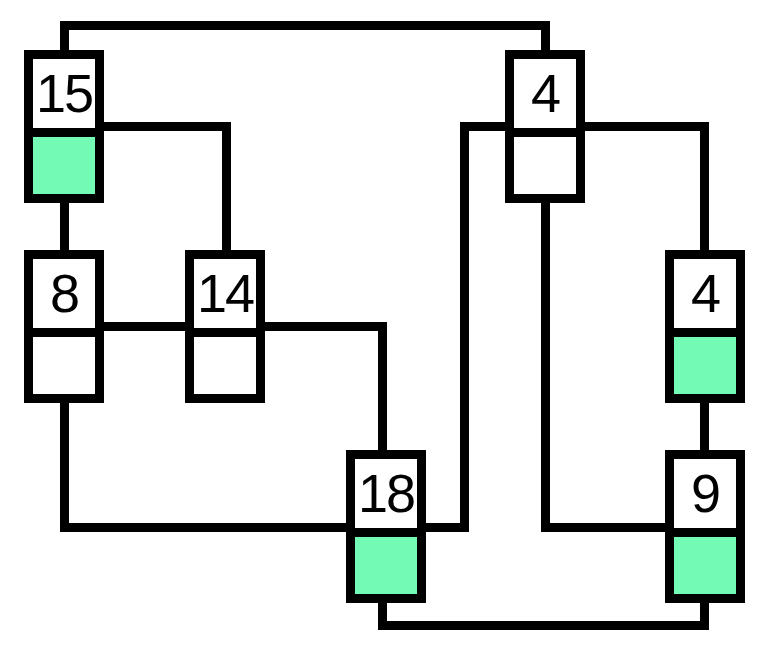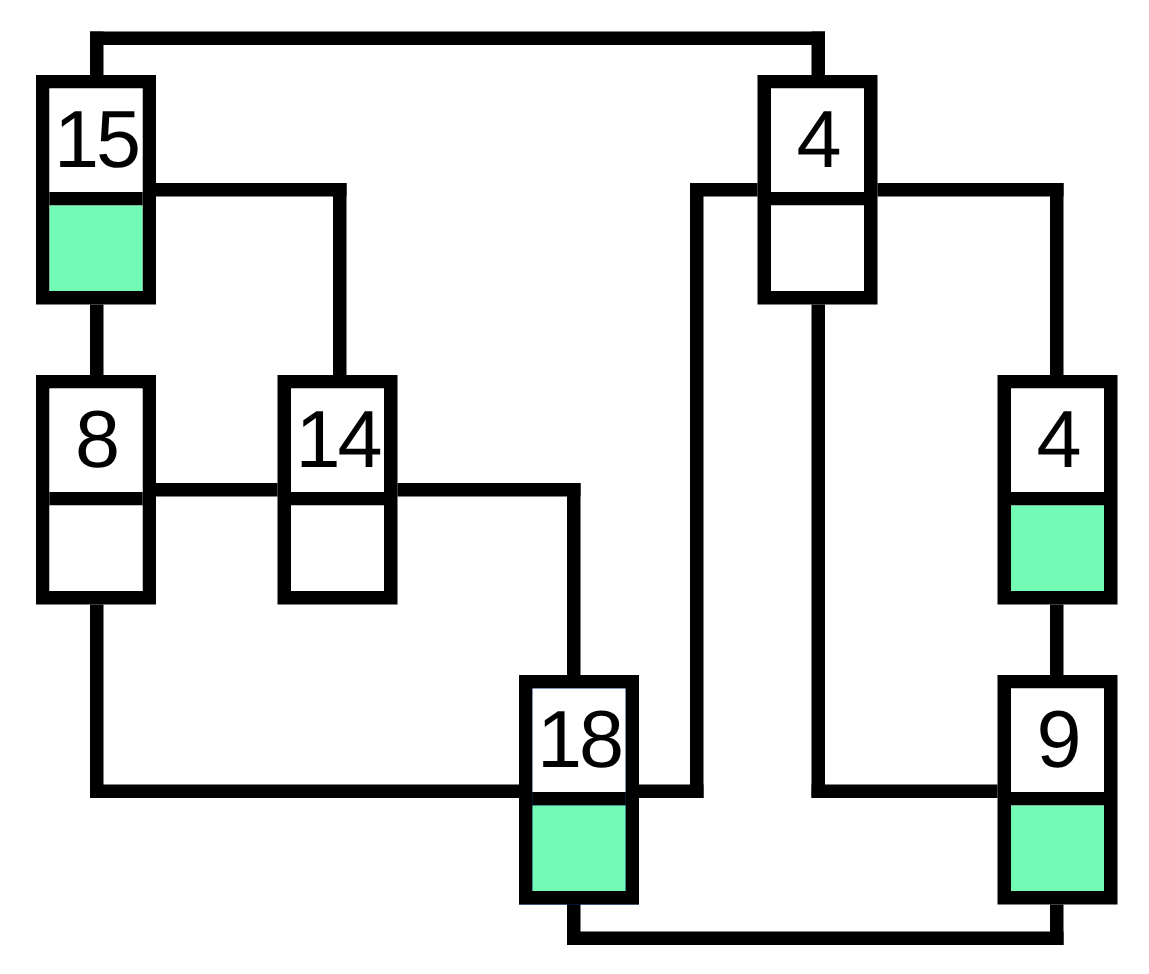--- a/index.html
+++ b/index.html
@@ -91,21 +91,21 @@
     <div class="node" style="left: 185px; top: 250px; width: 80px; height: 153px; border-color: rgb(0, 0, 0); background: rgb(255, 255, 255);">
       <div class="value-cell">14</div>
       <div class="divider" style="background: rgb(0, 0, 0);"></div>
       <div class="pointer-cell" style="background: rgb(255, 255, 255);"></div>
     </div>
     <div class="node" style="left: 665px; top: 250px; width: 80px; height: 153px; border-color: rgb(0, 0, 0); background: rgb(255, 255, 255);">
       <div class="value-cell">4</div>
       <div class="divider" style="background: rgb(0, 0, 0);"></div>
       <div class="pointer-cell" style="background: rgb(115, 250, 180);"></div>
     </div>
-    <div class="node" style="left: 346px; top: 450px; width: 80px; height: 153px; border-color: rgb(0, 0, 0); background: #1d4ed8;">
+    <div class="node" style="left: 346px; top: 450px; width: 80px; height: 153px; border-color: rgb(0, 0, 0); background: #0f766e;">
       <div class="value-cell">18</div>
       <div class="divider" style="background: rgb(0, 0, 0);"></div>
       <div class="pointer-cell" style="background: rgb(115, 250, 180);"></div>
     </div>
     <div class="node" style="left: 665px; top: 450px; width: 80px; height: 153px; border-color: rgb(0, 0, 0); background: rgb(255, 255, 255);">
       <div class="value-cell">9</div>
       <div class="divider" style="background: rgb(0, 0, 0);"></div>
       <div class="pointer-cell" style="background: rgb(115, 250, 180);"></div>
     </div>
   </div>

